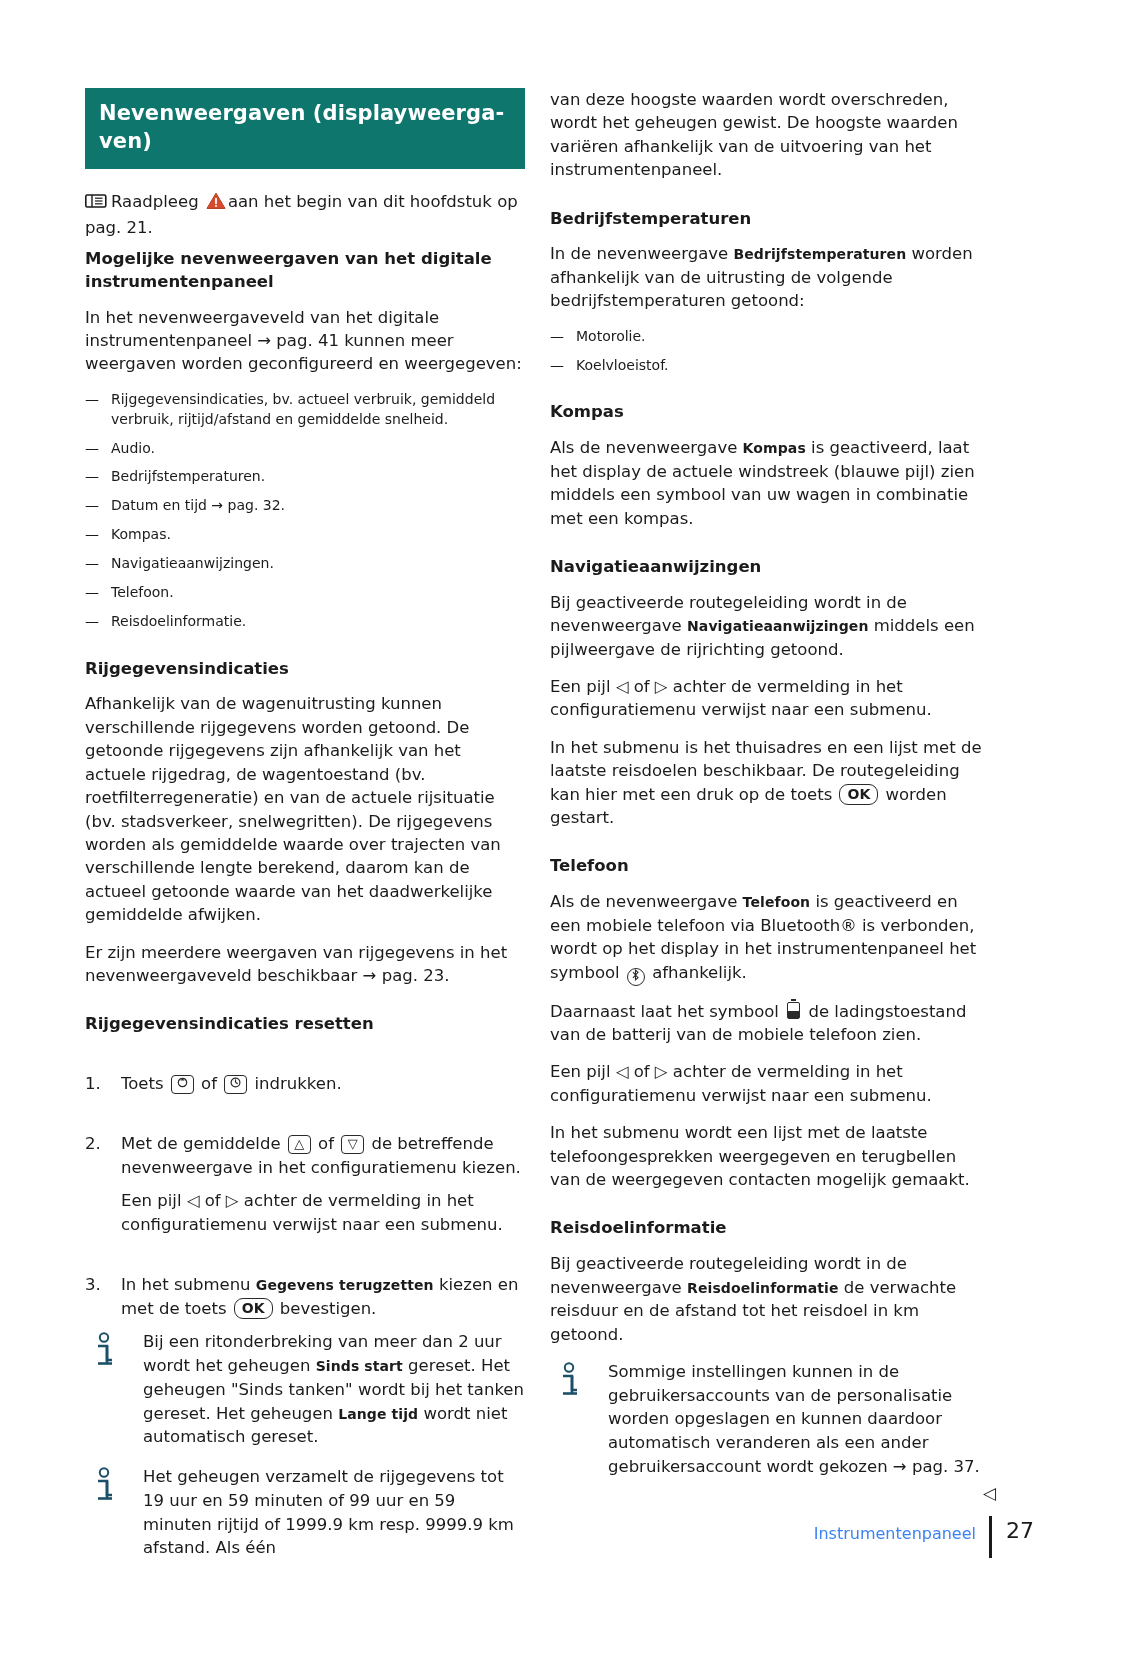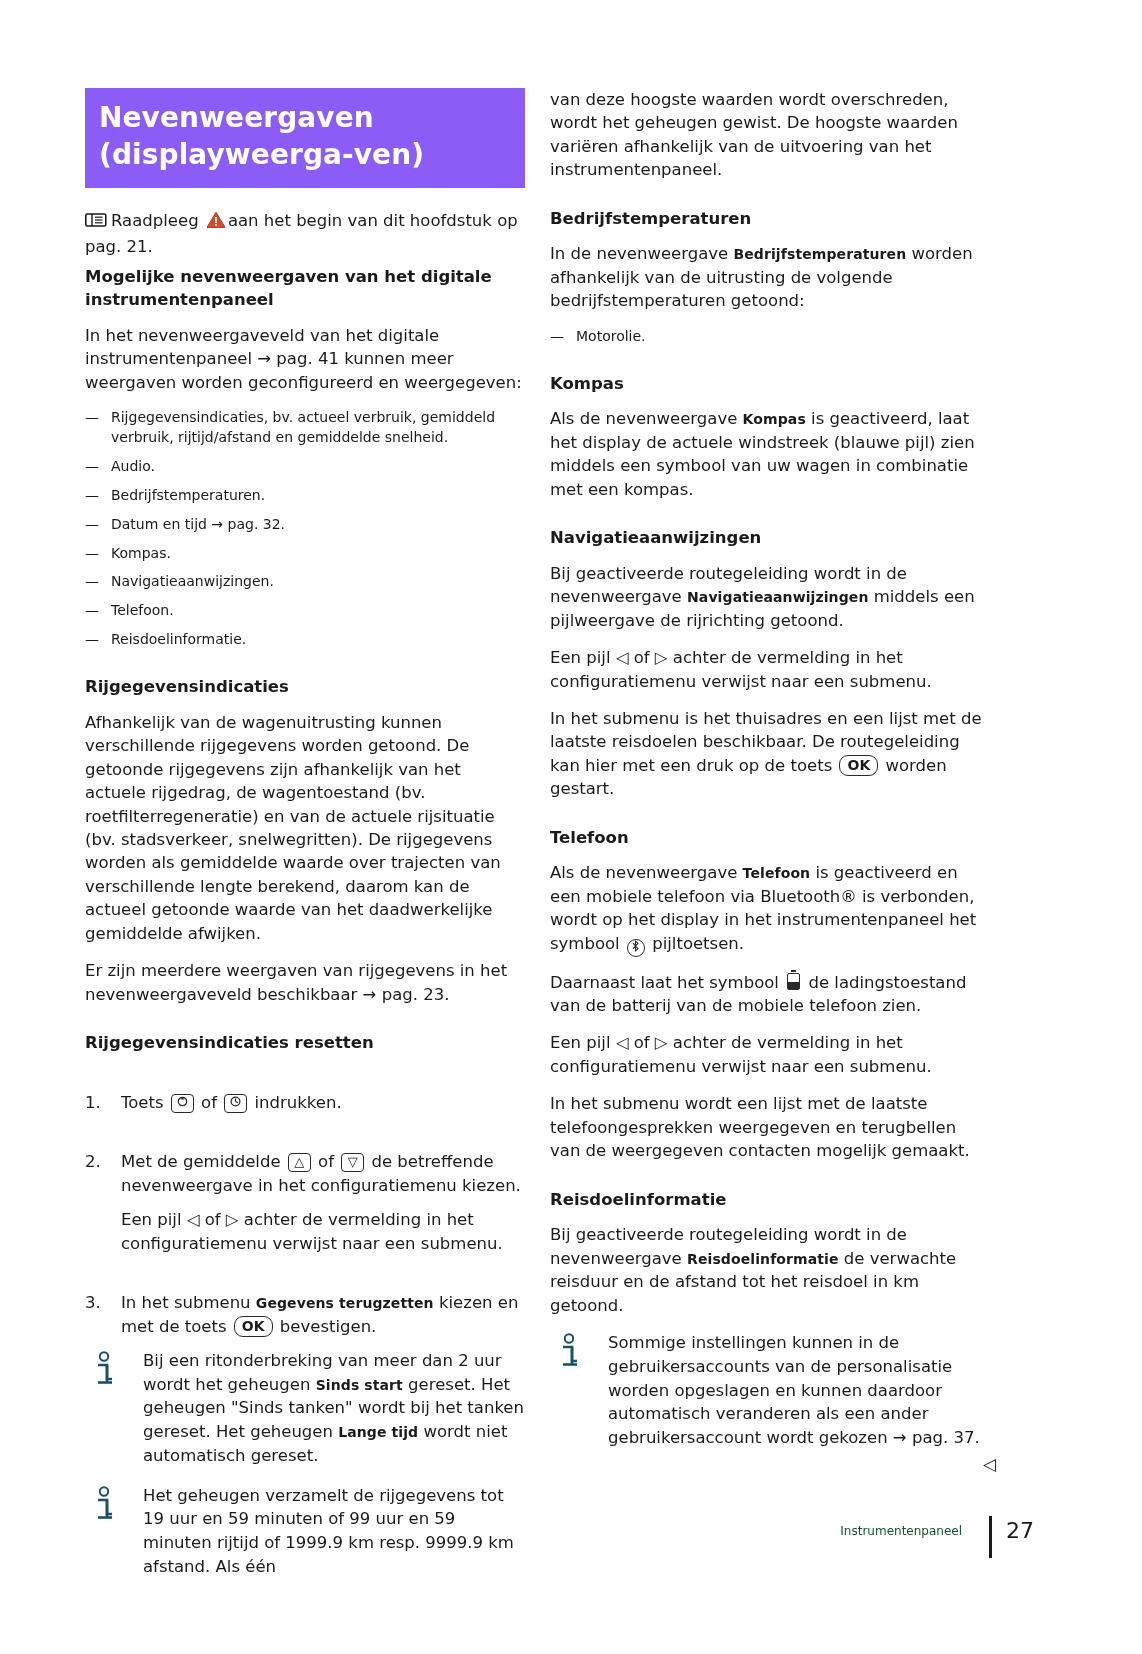--- a/index.html
+++ b/index.html
@@ -22,23 +22,23 @@
   }
   .col {
     position: absolute;
     top: 88px;
     width: 440px;
   }
   .col-left { left: 85px; }
   .col-right { left: 550px; }
 
   .title-bar {
-    background: #8b5cf6;
+    background: #0f766e;
     color: #ffffff;
-    font-size: 28px;
+    font-size: 21px;
     font-weight: bold;
     line-height: 1.32;
     padding: 12px 14px 14px 14px;
     width: 412px;
     box-sizing: content-box;
     margin-bottom: 22px;
     letter-spacing: 0.1px;
   }
   .ref-line {
     font-size: 16.5px;
@@ -166,24 +166,24 @@
   }
   .footer {
     position: absolute;
     left: 0;
     bottom: 96px;
     width: 1142px;
     height: 42px;
   }
   .footer-label {
     position: absolute;
-    right: 180px;
+    right: 166px;
     top: 8px;
-    font-size: 12px;
-    color: #14532d;
+    font-size: 16px;
+    color: #3b82f6;
   }
   .footer-rule {
     position: absolute;
     right: 150px;
     top: 0px;
     width: 3px;
     height: 42px;
     background: #1b1b1b;
   }
   .footer-page {
@@ -337,38 +337,39 @@
 
   <div class="col col-right">
 
     <p class="body">van deze hoogste waarden wordt overschreden, wordt het geheugen gewist. De hoogste waarden variëren afhankelijk van de uitvoering van het instrumentenpaneel.</p>
 
     <h2 class="sec">Bedrijfstemperaturen</h2>
     <p class="body"><span>In de nevenweergave </span><span class="smallcap">Bedrijfstemperaturen</span><span> worden afhankelijk van de uitrusting de volgende bedrijfstemperaturen getoond:</span></p>
 
     <ul class="dash">
       <li>Motorolie.</li>
+      <li>Koelvloeistof.</li>
     </ul>
 
     <h2 class="sec">Kompas</h2>
     <p class="body"><span>Als de nevenweergave </span><span class="smallcap">Kompas</span><span> is geactiveerd, laat het display de actuele windstreek (blauwe pijl) zien middels een symbool van uw wagen in combinatie met een kompas.</span></p>
 
     <h2 class="sec">Navigatieaanwijzingen</h2>
     <p class="body"><span>Bij geactiveerde routegeleiding wordt in de nevenweergave </span><span class="smallcap">Navigatieaanwijzingen</span><span> middels een pijlweergave de rijrichting getoond.</span></p>
 
     <p class="body">Een pijl ◁ of ▷ achter de vermelding in het configuratiemenu verwijst naar een submenu.</p>
 
     <p class="body"><span>In het submenu is het thuisadres en een lijst met de laatste reisdoelen beschikbaar. De routegeleiding kan hier met een druk op de toets </span><span class="key">OK</span><span> worden gestart.</span></p>
 
     <h2 class="sec">Telefoon</h2>
     <p class="body"><span>Als de nevenweergave </span><span class="smallcap">Telefoon</span><span> is geactiveerd en een mobiele telefoon via Bluetooth® is verbonden, wordt op het display in het instrumentenpaneel het symbool </span><span class="bt">
       <svg width="11" height="12" viewBox="0 0 11 12" style="vertical-align:0px">
         <path d="M3 3.2 L8 8.6 L5.5 10.8 L5.5 1.2 L8 3.4 L3 8.8" fill="none" stroke="#2a2a2a" stroke-width="1.1"></path>
       </svg>
-    </span><span> pijltoetsen.</span></p>
+    </span><span> afhankelijk.</span></p>
 
     <p class="body"><span>Daarnaast laat het symbool </span><span class="battery"></span><span> de ladingstoestand van de batterij van de mobiele telefoon zien.</span></p>
 
     <p class="body">Een pijl ◁ of ▷ achter de vermelding in het configuratiemenu verwijst naar een submenu.</p>
     <p class="body">In het submenu wordt een lijst met de laatste telefoongesprekken weergegeven en terugbellen van de weergegeven contacten mogelijk gemaakt.</p>
 
     <h2 class="sec">Reisdoelinformatie</h2>
     <p class="body"><span>Bij geactiveerde routegeleiding wordt in de nevenweergave </span><span class="smallcap">Reisdoelinformatie</span><span> de verwachte reisduur en de afstand tot het reisdoel in km getoond.</span></p>
 
     <div class="note">

